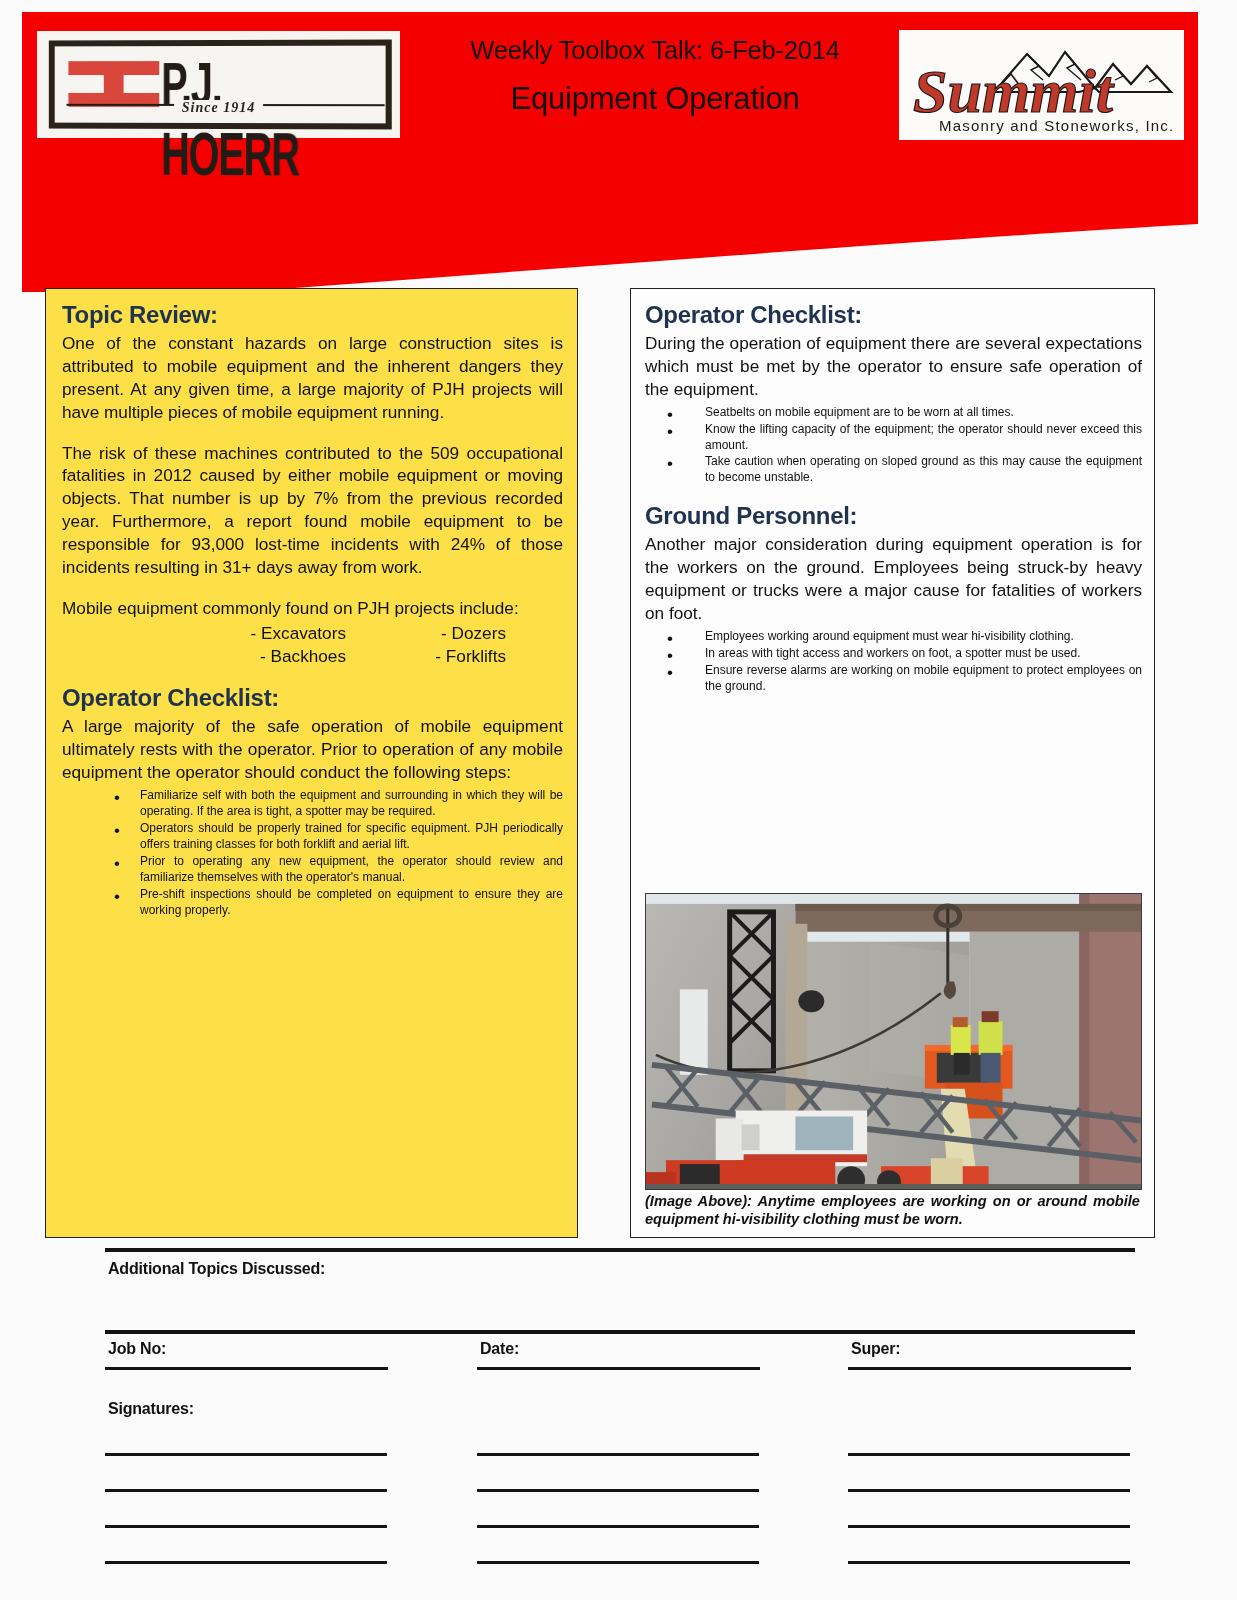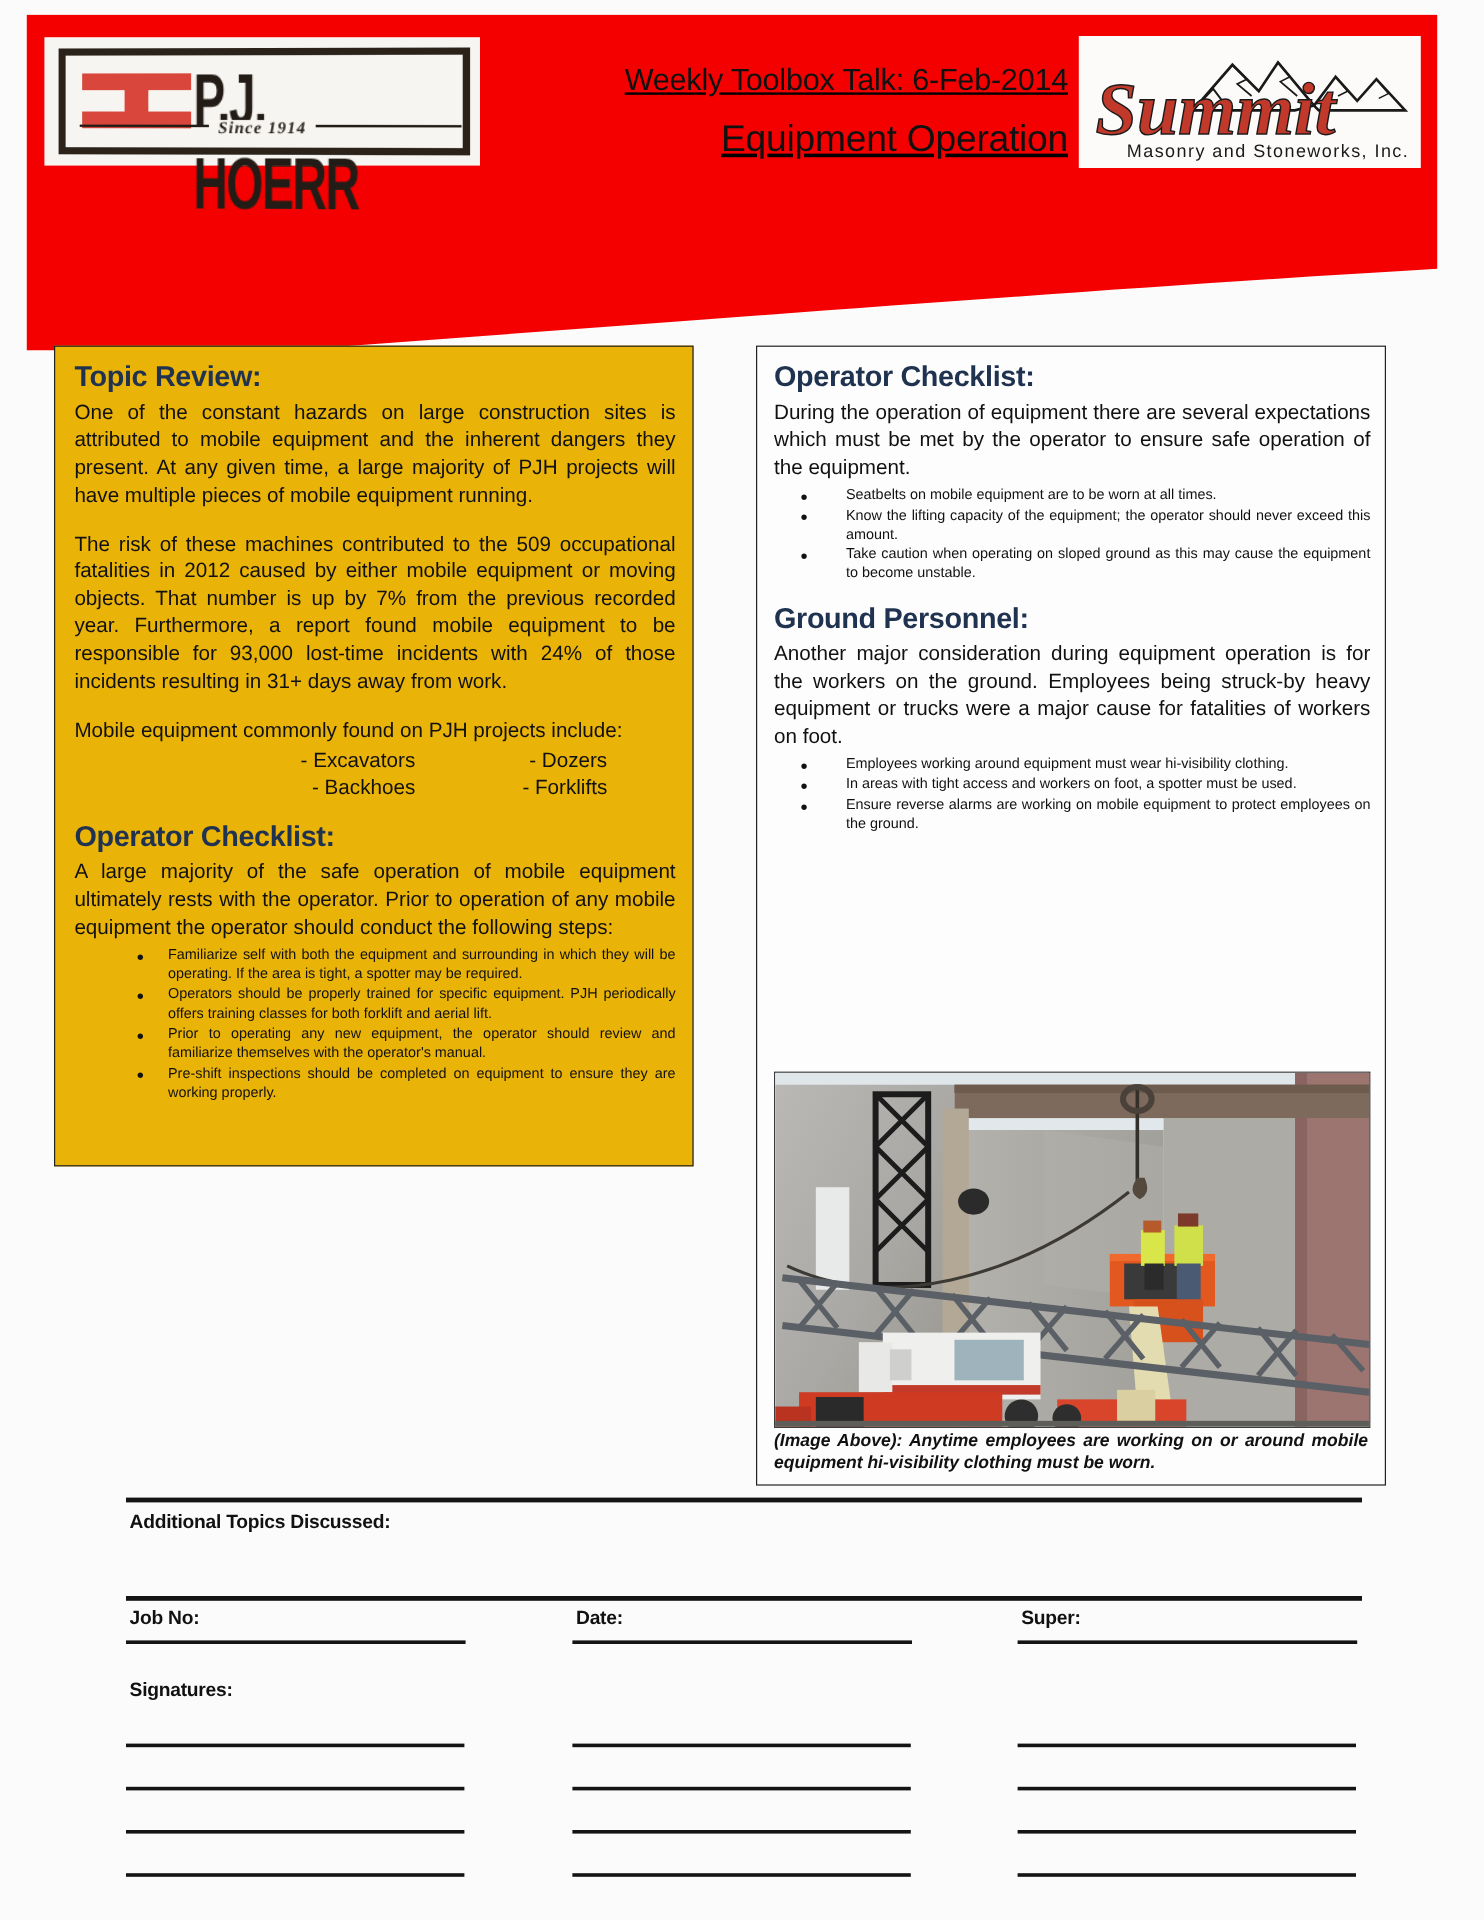--- a/index.html
+++ b/index.html
@@ -97,25 +97,24 @@
     letter-spacing: 1px;
   }
   .pjh-since span {
     background: #f7f5f2;
     padding: 0 8px;
   }
 
   .header-titles {
     position: absolute;
     left: 398px;
-    top: 41px;
+    top: 24px;
     width: 470px;
     z-index: 5;
-    text-align: right;
-    text-decoration: underline;
+    text-align: center;
   }
   .header-line1 {
     font-size: 25.5px;
     color: #111111;
     letter-spacing: -0.2px;
   }
   .header-line2 {
     margin-top: 16px;
     font-size: 31px;
     color: #111111;
@@ -133,23 +132,23 @@
     overflow: hidden;
   }
   .logo-summit svg { display: block; width: 100%; height: 100%; }
 
   
   .col-left {
     position: absolute;
     left: 45px;
     top: 288px;
     width: 533px;
-    height: 684px;
+    height: 950px;
     border: 1.5px solid #222;
-    background: #eab308;
+    background: #fde047;
     padding: 12px 14px 10px 16px;
   }
   .col-right {
     position: absolute;
     left: 630px;
     top: 288px;
     width: 525px;
     height: 950px;
     border: 1.5px solid #222;
     background: #fdfdfd;

